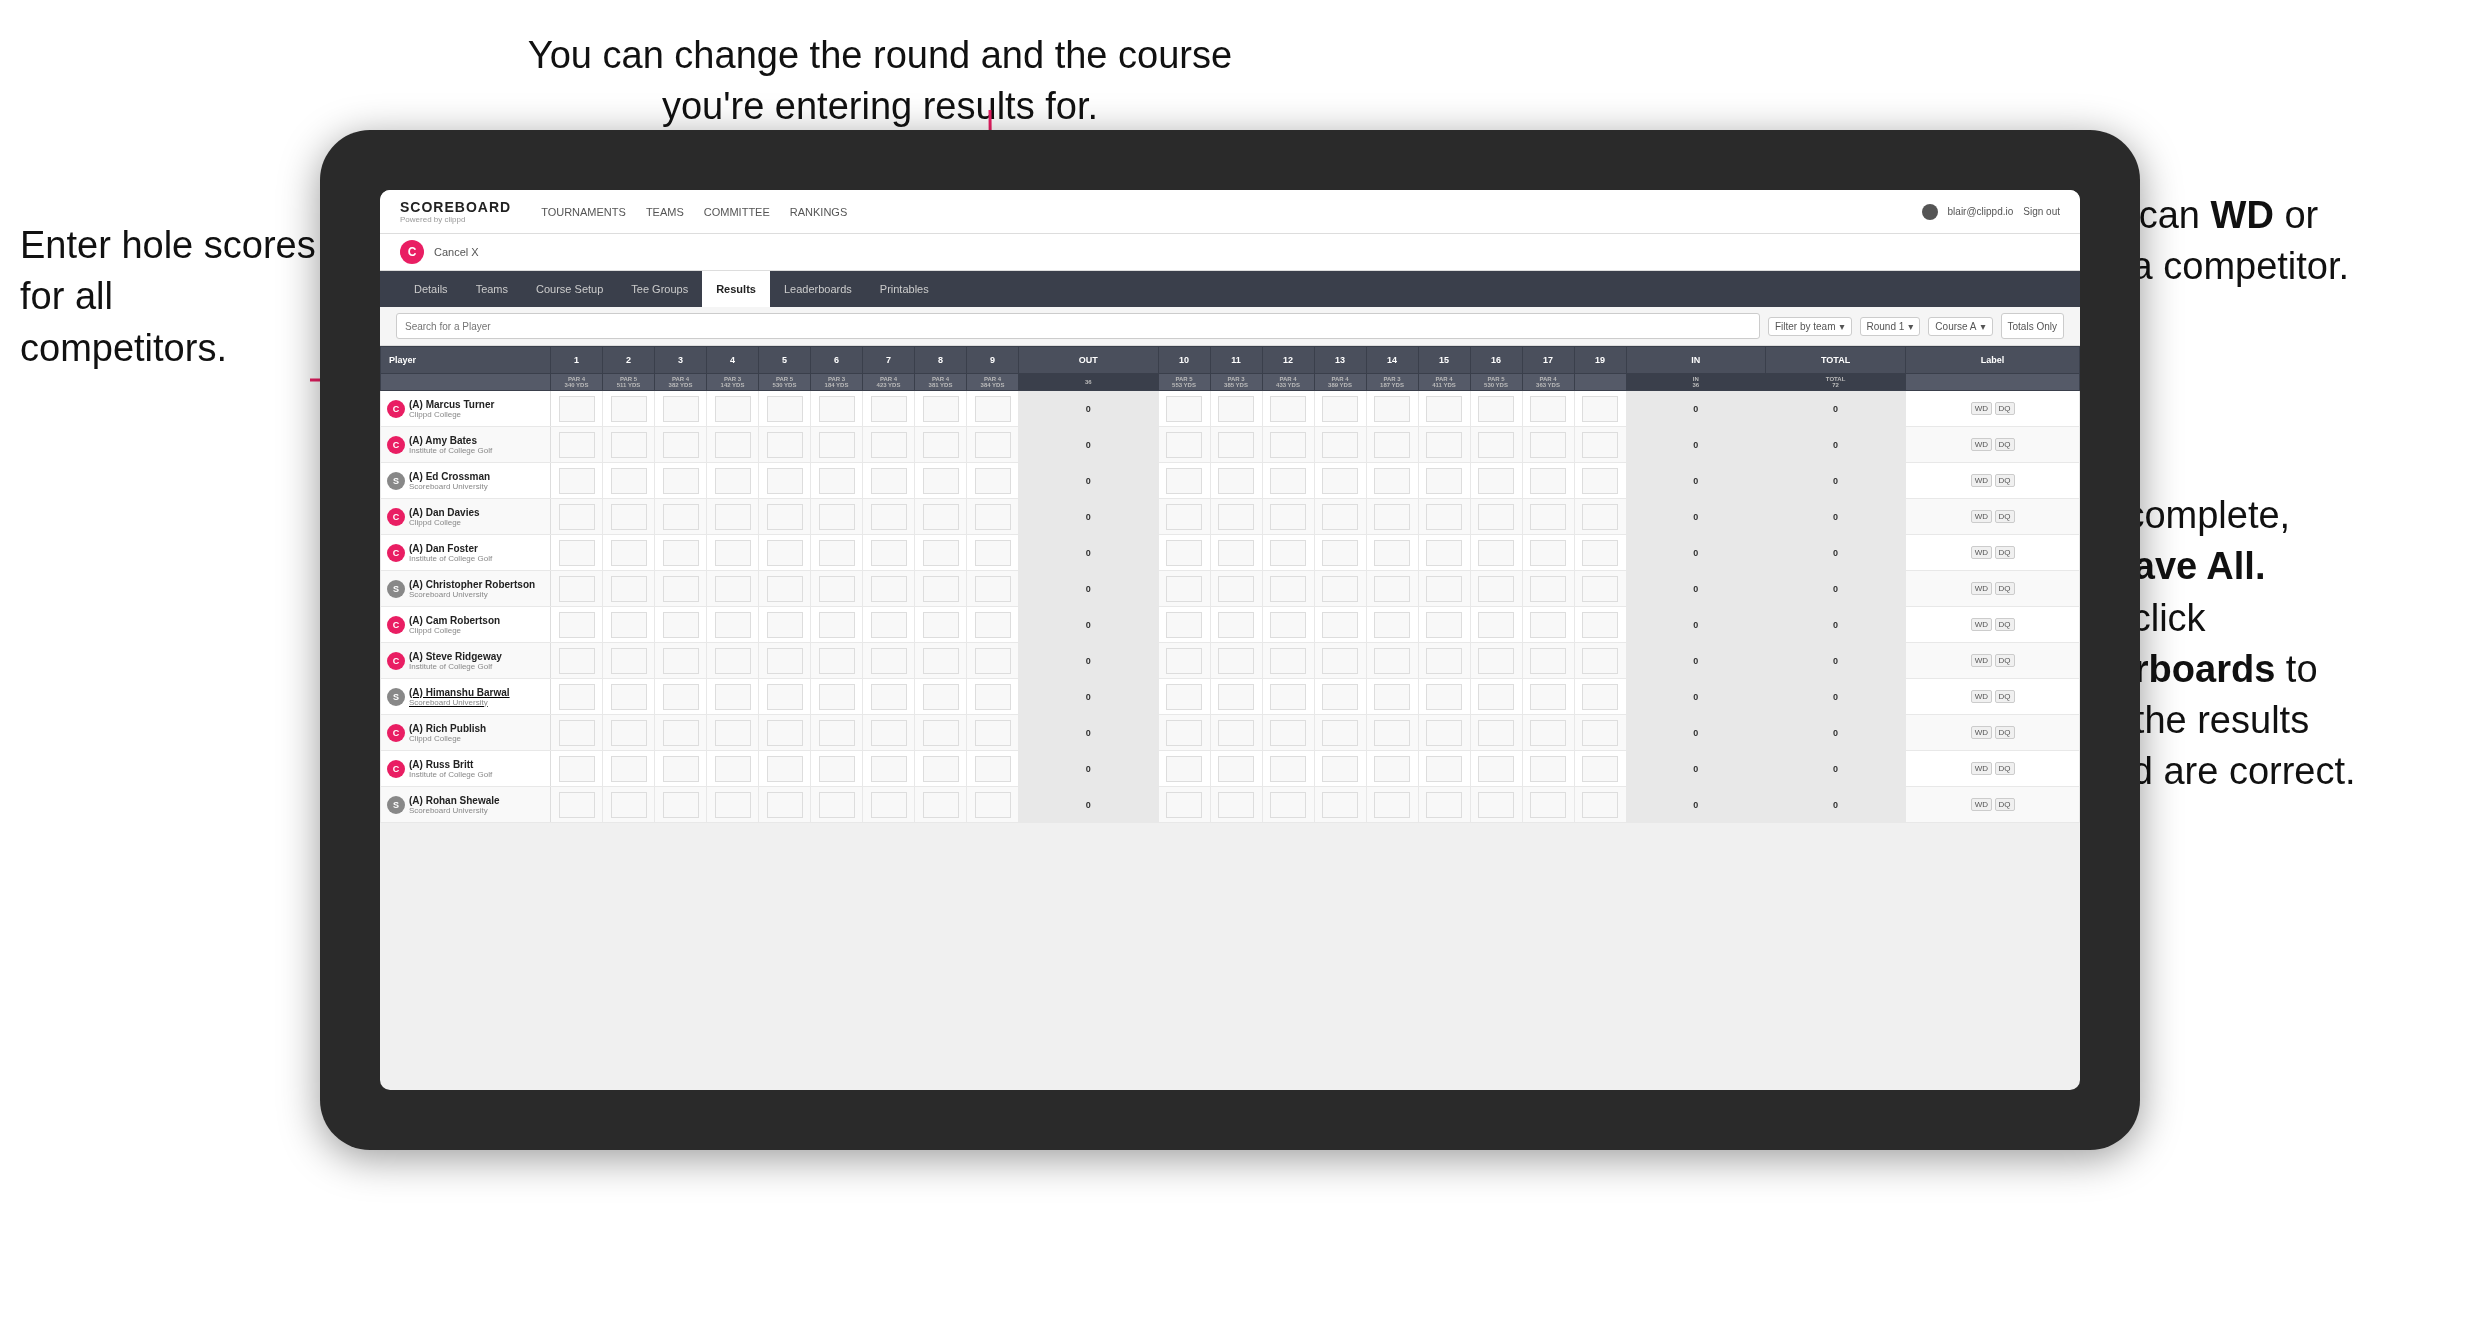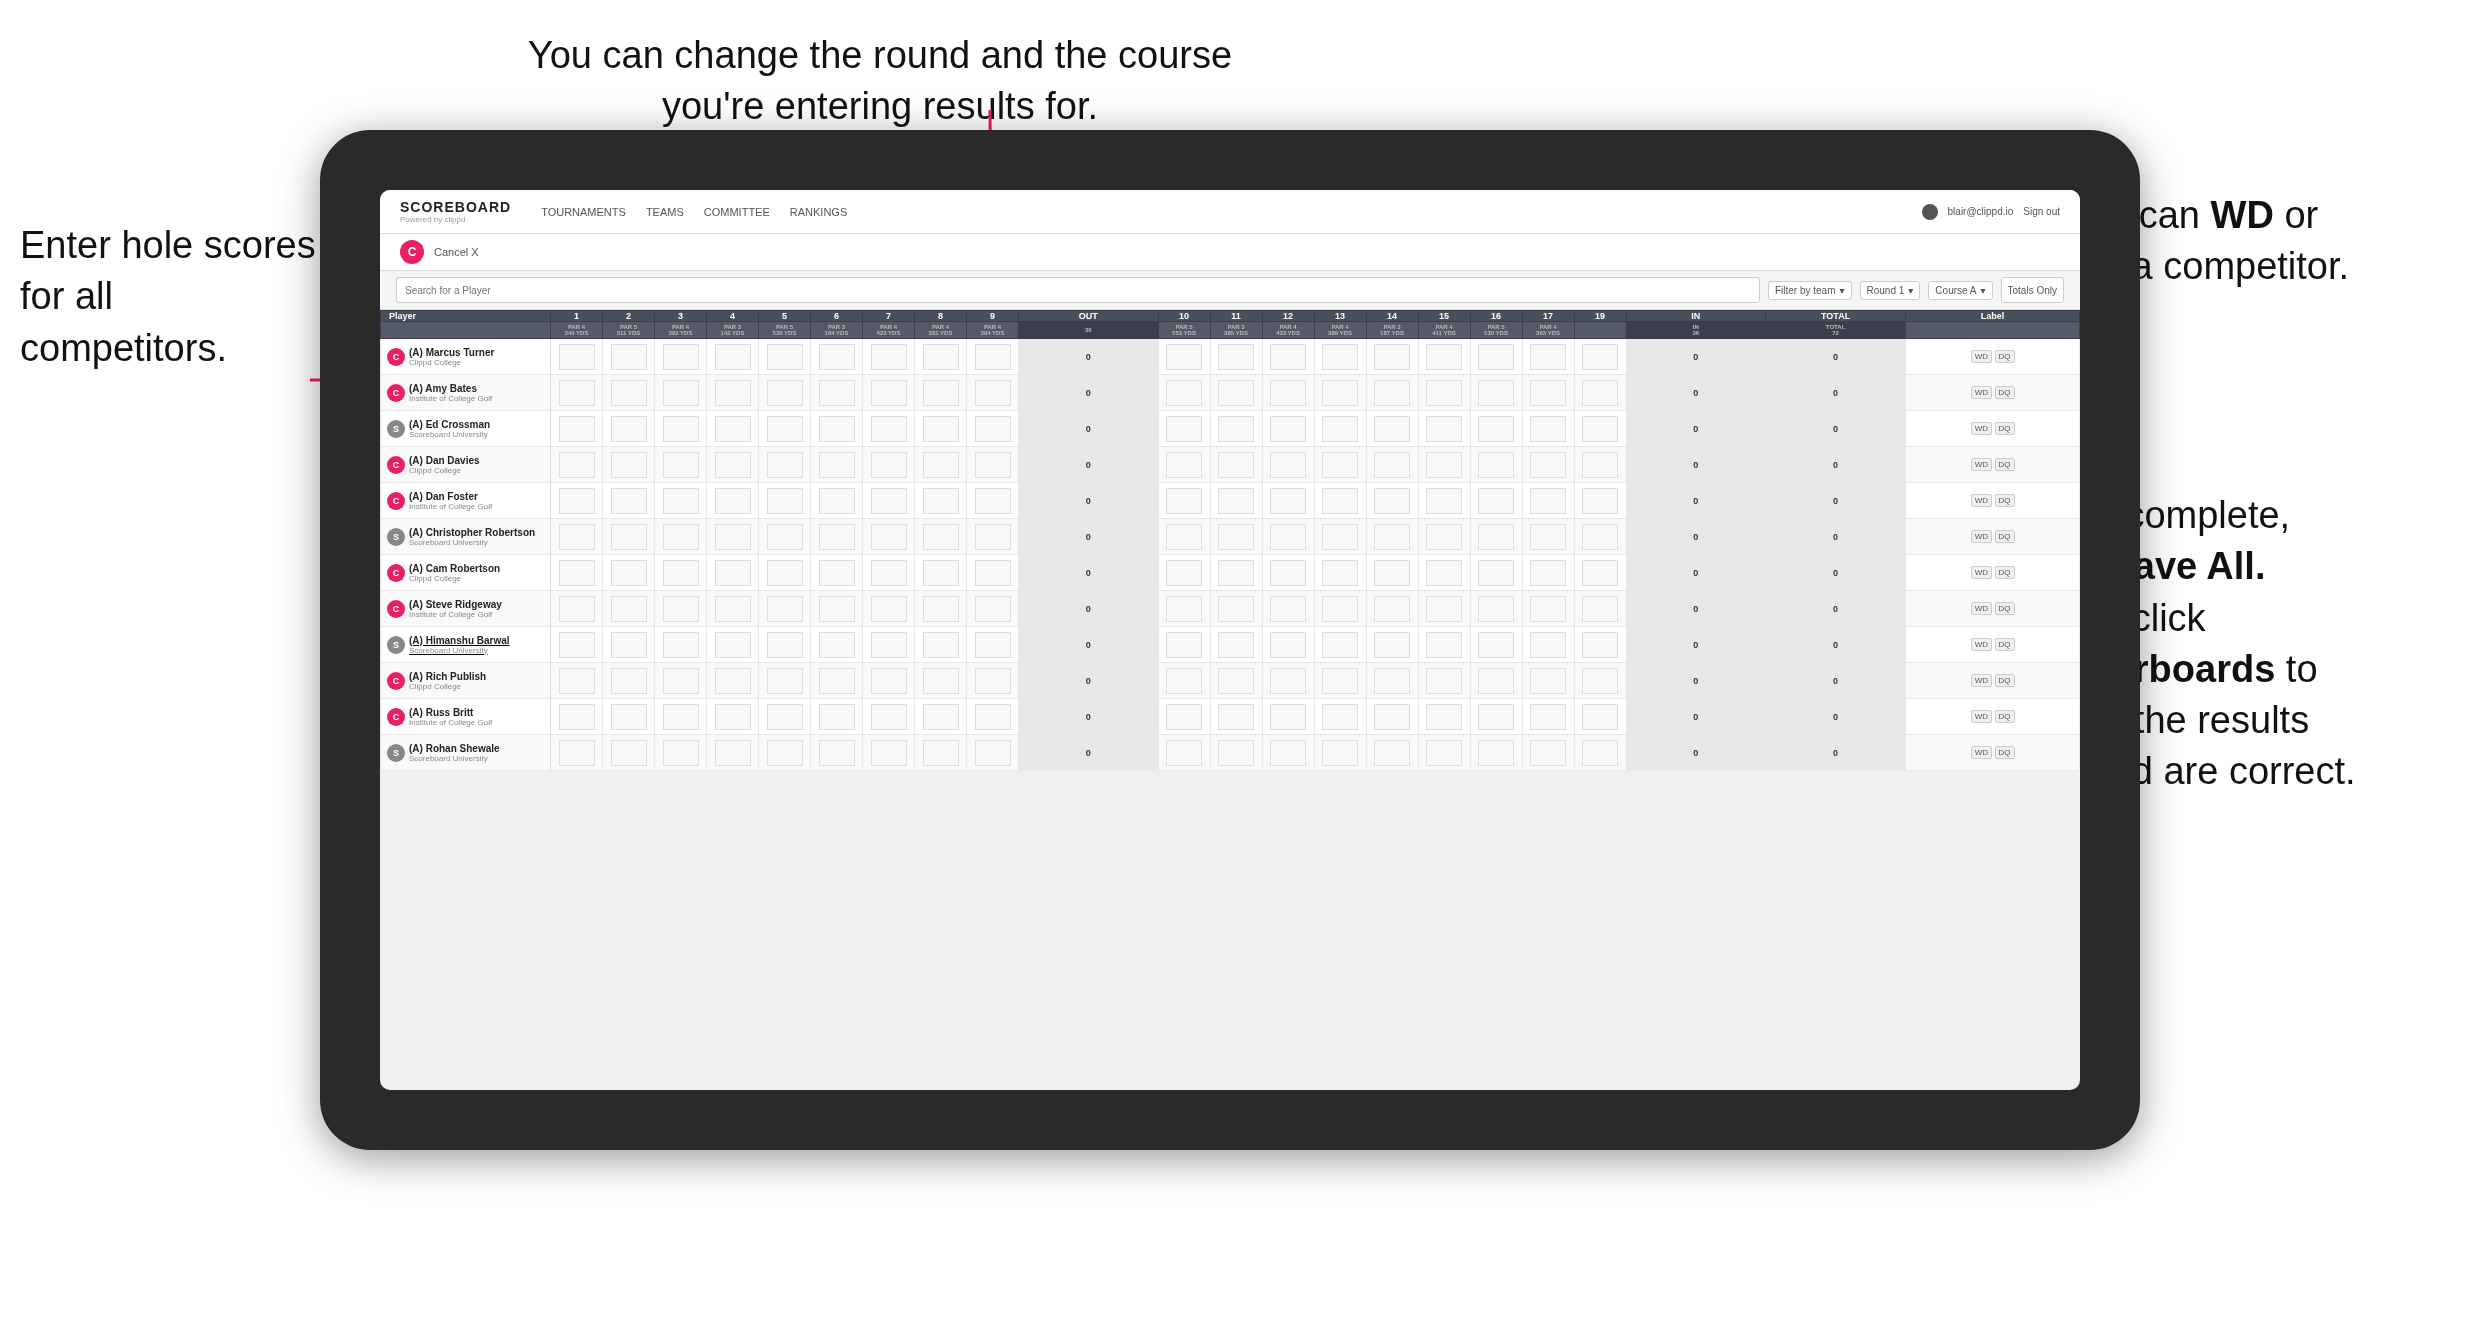--- a/index.html
+++ b/index.html
@@ -229,21 +229,21 @@
     }
     .score-table {
       width: 100%;
       border-collapse: collapse;
       font-size: 9px;
     }
     .score-table thead tr.header-row th {
       background: #4a4f5c;
       color: #fff;
       font-weight: 600;
-      padding: 0 3px;
+      padding: 8px 3px;
       text-align: center;
       border: 1px solid #3a3f4b;
       white-space: nowrap;
     }
     .score-table thead tr.header-row th.player-col {
       text-align: left;
       padding-left: 8px;
       width: 170px;
     }
     .score-table thead tr.sub-header-row th {
@@ -467,20 +467,29 @@
         <span style="font-size:10px;color:#555;">blair@clippd.io</span>
         <span style="font-size:10px;color:#555;cursor:pointer;">Sign out</span>
       </div>
     </div>
 
     <div class="event-header">
       <div class="event-logo icon-c">C</div>
       <span class="cancel-btn">Cancel X</span>
     </div>
 
+    <div class="sub-nav">
+      <div class="sub-nav-tab">Details</div>
+      <div class="sub-nav-tab">Teams</div>
+      <div class="sub-nav-tab">Course Setup</div>
+      <div class="sub-nav-tab">Tee Groups</div>
+      <div class="sub-nav-tab active">Results</div>
+      <div class="sub-nav-tab">Leaderboards</div>
+      <div class="sub-nav-tab">Printables</div>
+    </div>
 
     <div class="filter-bar">
       <input class="search-input" type="text" placeholder="Search for a Player" style="">
       <div class="filter-select">
         <span>Filter by team</span>
         <span>▾</span>
       </div>
       <div class="filter-select">
         <span>Round 1</span>
         <span>▾</span>

